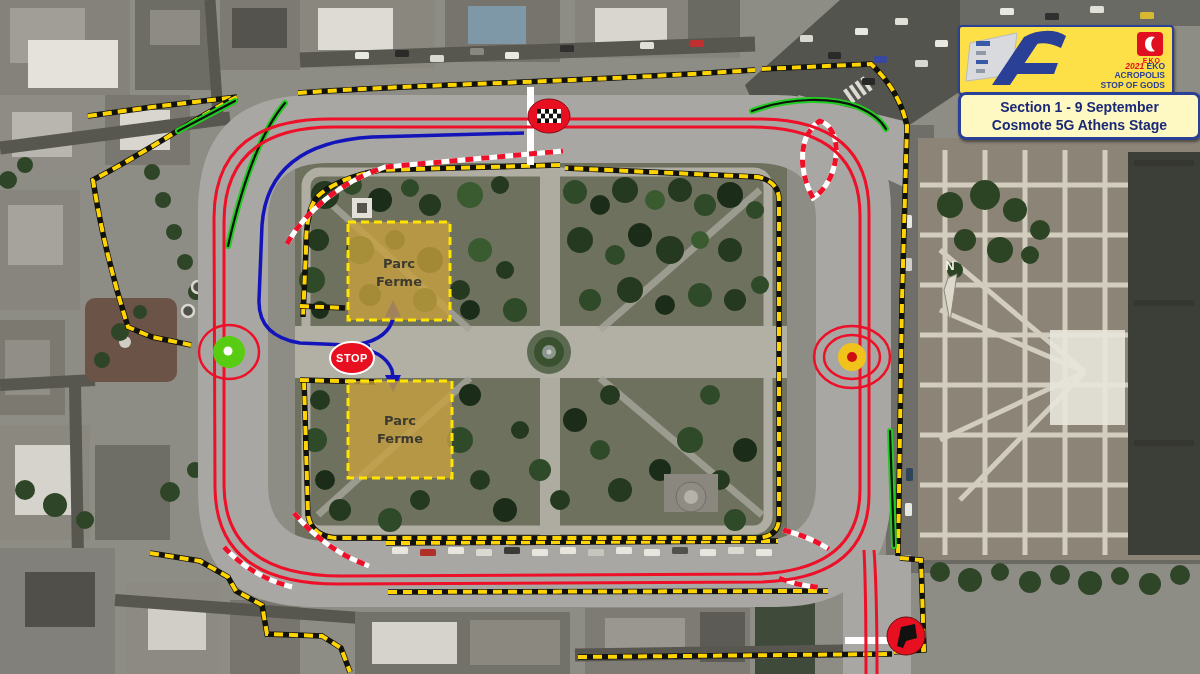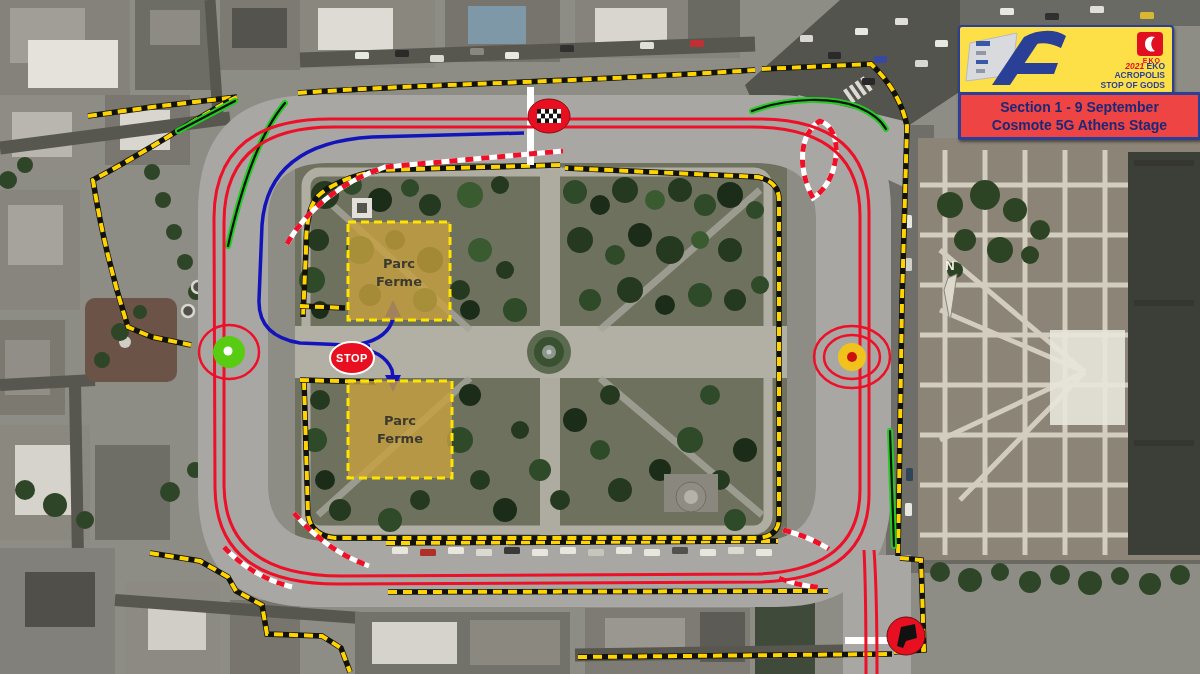--- a/index.html
+++ b/index.html
@@ -32,21 +32,21 @@
               box-shadow:1px 2px 3px rgba(0,0,0,.45);}
   .logo-flag{position:absolute;left:2px;top:2px;}
   .eko-badge{position:absolute;right:9px;top:5px;width:26px;height:24px;
              background:var(--eko-red,#e01020);border-radius:4px;}
   .eko-word{position:absolute;right:11px;top:30px;font:bold 7px "Liberation Sans",sans-serif;
             color:var(--eko-red,#e01020);letter-spacing:1px;}
   .logo-text{position:absolute;right:7px;bottom:3px;width:100px;text-align:right;
              font:bold 8.5px "Liberation Sans",sans-serif;color:#2a3f96;line-height:9.5px;}
   .logo-text .yr{color:var(--eko-red,#e01020);font-style:italic;}
   .section-panel{position:absolute;left:958px;top:92px;width:237px;height:42px;
-                 background:#ef4444;border:3px solid #2a3f96;border-radius:2px;
+                 background:#fef9c3;border:3px solid #2a3f96;border-radius:8px;
                  display:flex;flex-direction:column;justify-content:center;align-items:center;
                  box-shadow:1px 2px 3px rgba(0,0,0,.45);}
   .section-panel div{font:bold 14px "Liberation Sans",sans-serif;color:#1a2878;line-height:18px;white-space:nowrap;}
 </style>
 </head>
 <body>
 
 <div id="stage">
 <svg id="map-svg" width="1200" height="674" viewBox="0 0 1200 674">
 

